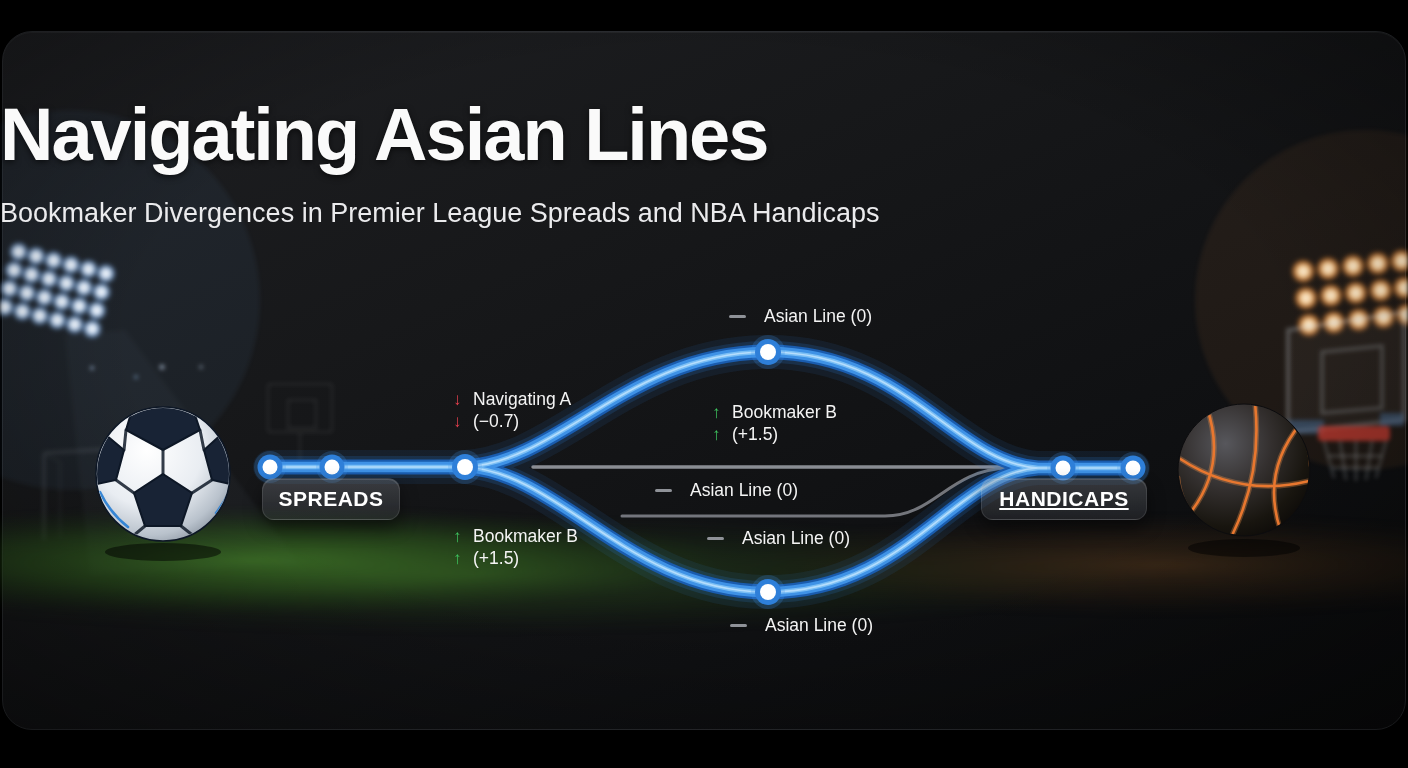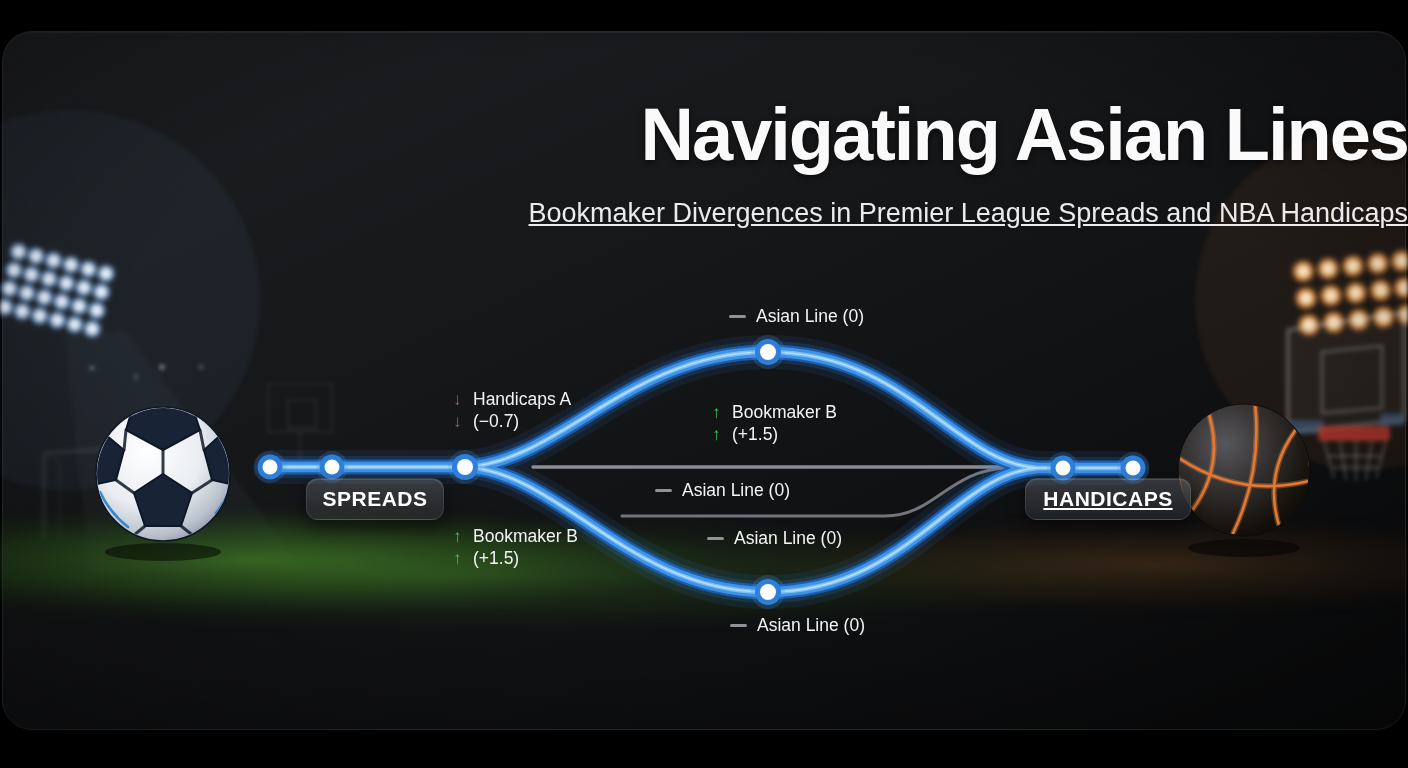--- a/index.html
+++ b/index.html
@@ -5,39 +5,39 @@
   html,body{margin:0;padding:0;background:#000;}
   body{width:1408px;height:768px;position:relative;overflow:hidden;
        font-family:"Liberation Sans",sans-serif;color:#fff;}
   .card{position:absolute;left:2px;top:31px;width:1402px;height:697px;
         border-radius:30px;border:1px solid #2b2d31;
         background:linear-gradient(155deg,#1e1f22 0%,#17181a 35%,#0e0f11 75%,#0a0b0c 100%);
         box-shadow:inset 0 1px 0 rgba(255,255,255,.05);}
   .layer{position:absolute;left:0;top:0;width:1408px;height:768px;}
   svg.scene{filter:blur(2.2px);}
   .vignette{background:radial-gradient(ellipse 78% 72% at 50% 44%,rgba(0,0,0,0) 52%,rgba(0,0,0,.5) 100%);}
-  .header{position:absolute;left:0;top:96px;width:1408px;text-align:right;z-index:6;}
+  .header{position:absolute;left:0;top:96px;width:1408px;text-align:left;z-index:6;}
   .title{font-size:74px;font-weight:700;letter-spacing:-2px;line-height:1.05;color:#fafafa;
          text-shadow:0 2px 6px rgba(0,0,0,.6);}
-  .subtitle{margin-top:24px;font-size:27px;font-weight:400;color:#ebebed;letter-spacing:0;text-decoration:underline;}
+  .subtitle{margin-top:24px;font-size:27px;font-weight:400;color:#ebebed;letter-spacing:0;}
   .pill{position:absolute;display:flex;align-items:center;justify-content:center;z-index:6;
         height:40px;border-radius:12px;
         background:linear-gradient(180deg,rgba(130,134,142,.34),rgba(74,78,86,.28));
         border:1px solid rgba(255,255,255,.10);
         box-shadow:0 8px 18px rgba(0,0,0,.45), inset 0 1px 0 rgba(255,255,255,.12);
-        font-size:21px;font-weight:700;letter-spacing:.5px;color:#fff;margin-left:44px;}
+        font-size:21px;font-weight:700;letter-spacing:.5px;color:#fff;}
   .pill-spreads{left:262px;top:478px;width:136px;}
   .pill-handicaps{left:981px;top:478px;width:164px;text-decoration:underline;}
   .lbl{position:absolute;z-index:6;}
   .lbl-row{display:flex;align-items:center;height:22px;font-size:17.5px;color:#f4f4f4;}
   .arrow{width:20px;font-weight:700;font-size:17px;line-height:1;}
   .arrow.red{color:#e5404e;}
   .arrow.green{color:#3ec45e;}
   .dash-bar{display:inline-block;width:17px;height:3px;border-radius:2px;background:#8f9298;margin-right:10px;}
-  .asian-row{display:flex;align-items:center;height:20px;font-size:17.5px;color:#f4f4f4;}
+  .asian-row{display:flex;align-items:center;height:20px;font-size:17.5px;color:#f4f4f4;gap:8px;}
 </style>
 </head>
 <body>
 
 <div class="card"></div>
 
 <svg class="layer scene" viewBox="0 0 1408 768">
   <defs>
     <radialGradient id="dotCool" cx="50%" cy="50%" r="50%">
       <stop offset="0%" stop-color="#ffffff"></stop>
@@ -280,21 +280,21 @@
 <div class="pill pill-spreads">
   <span>SPREADS</span>
 </div>
 <div class="pill pill-handicaps">
   <span>HANDICAPS</span>
 </div>
 
 <div class="lbl" style="left:453px;top:388px;">
   <div class="lbl-row">
     <span class="arrow red">↓</span>
-    <span>Handicaps A</span>
+    <span>Navigating A</span>
   </div>
   <div class="lbl-row">
     <span class="arrow red">↓</span>
     <span>(−0.7)</span>
   </div>
 </div>
 
 <div class="lbl" style="left:453px;top:525px;">
   <div class="lbl-row">
     <span class="arrow green">↑</span>

